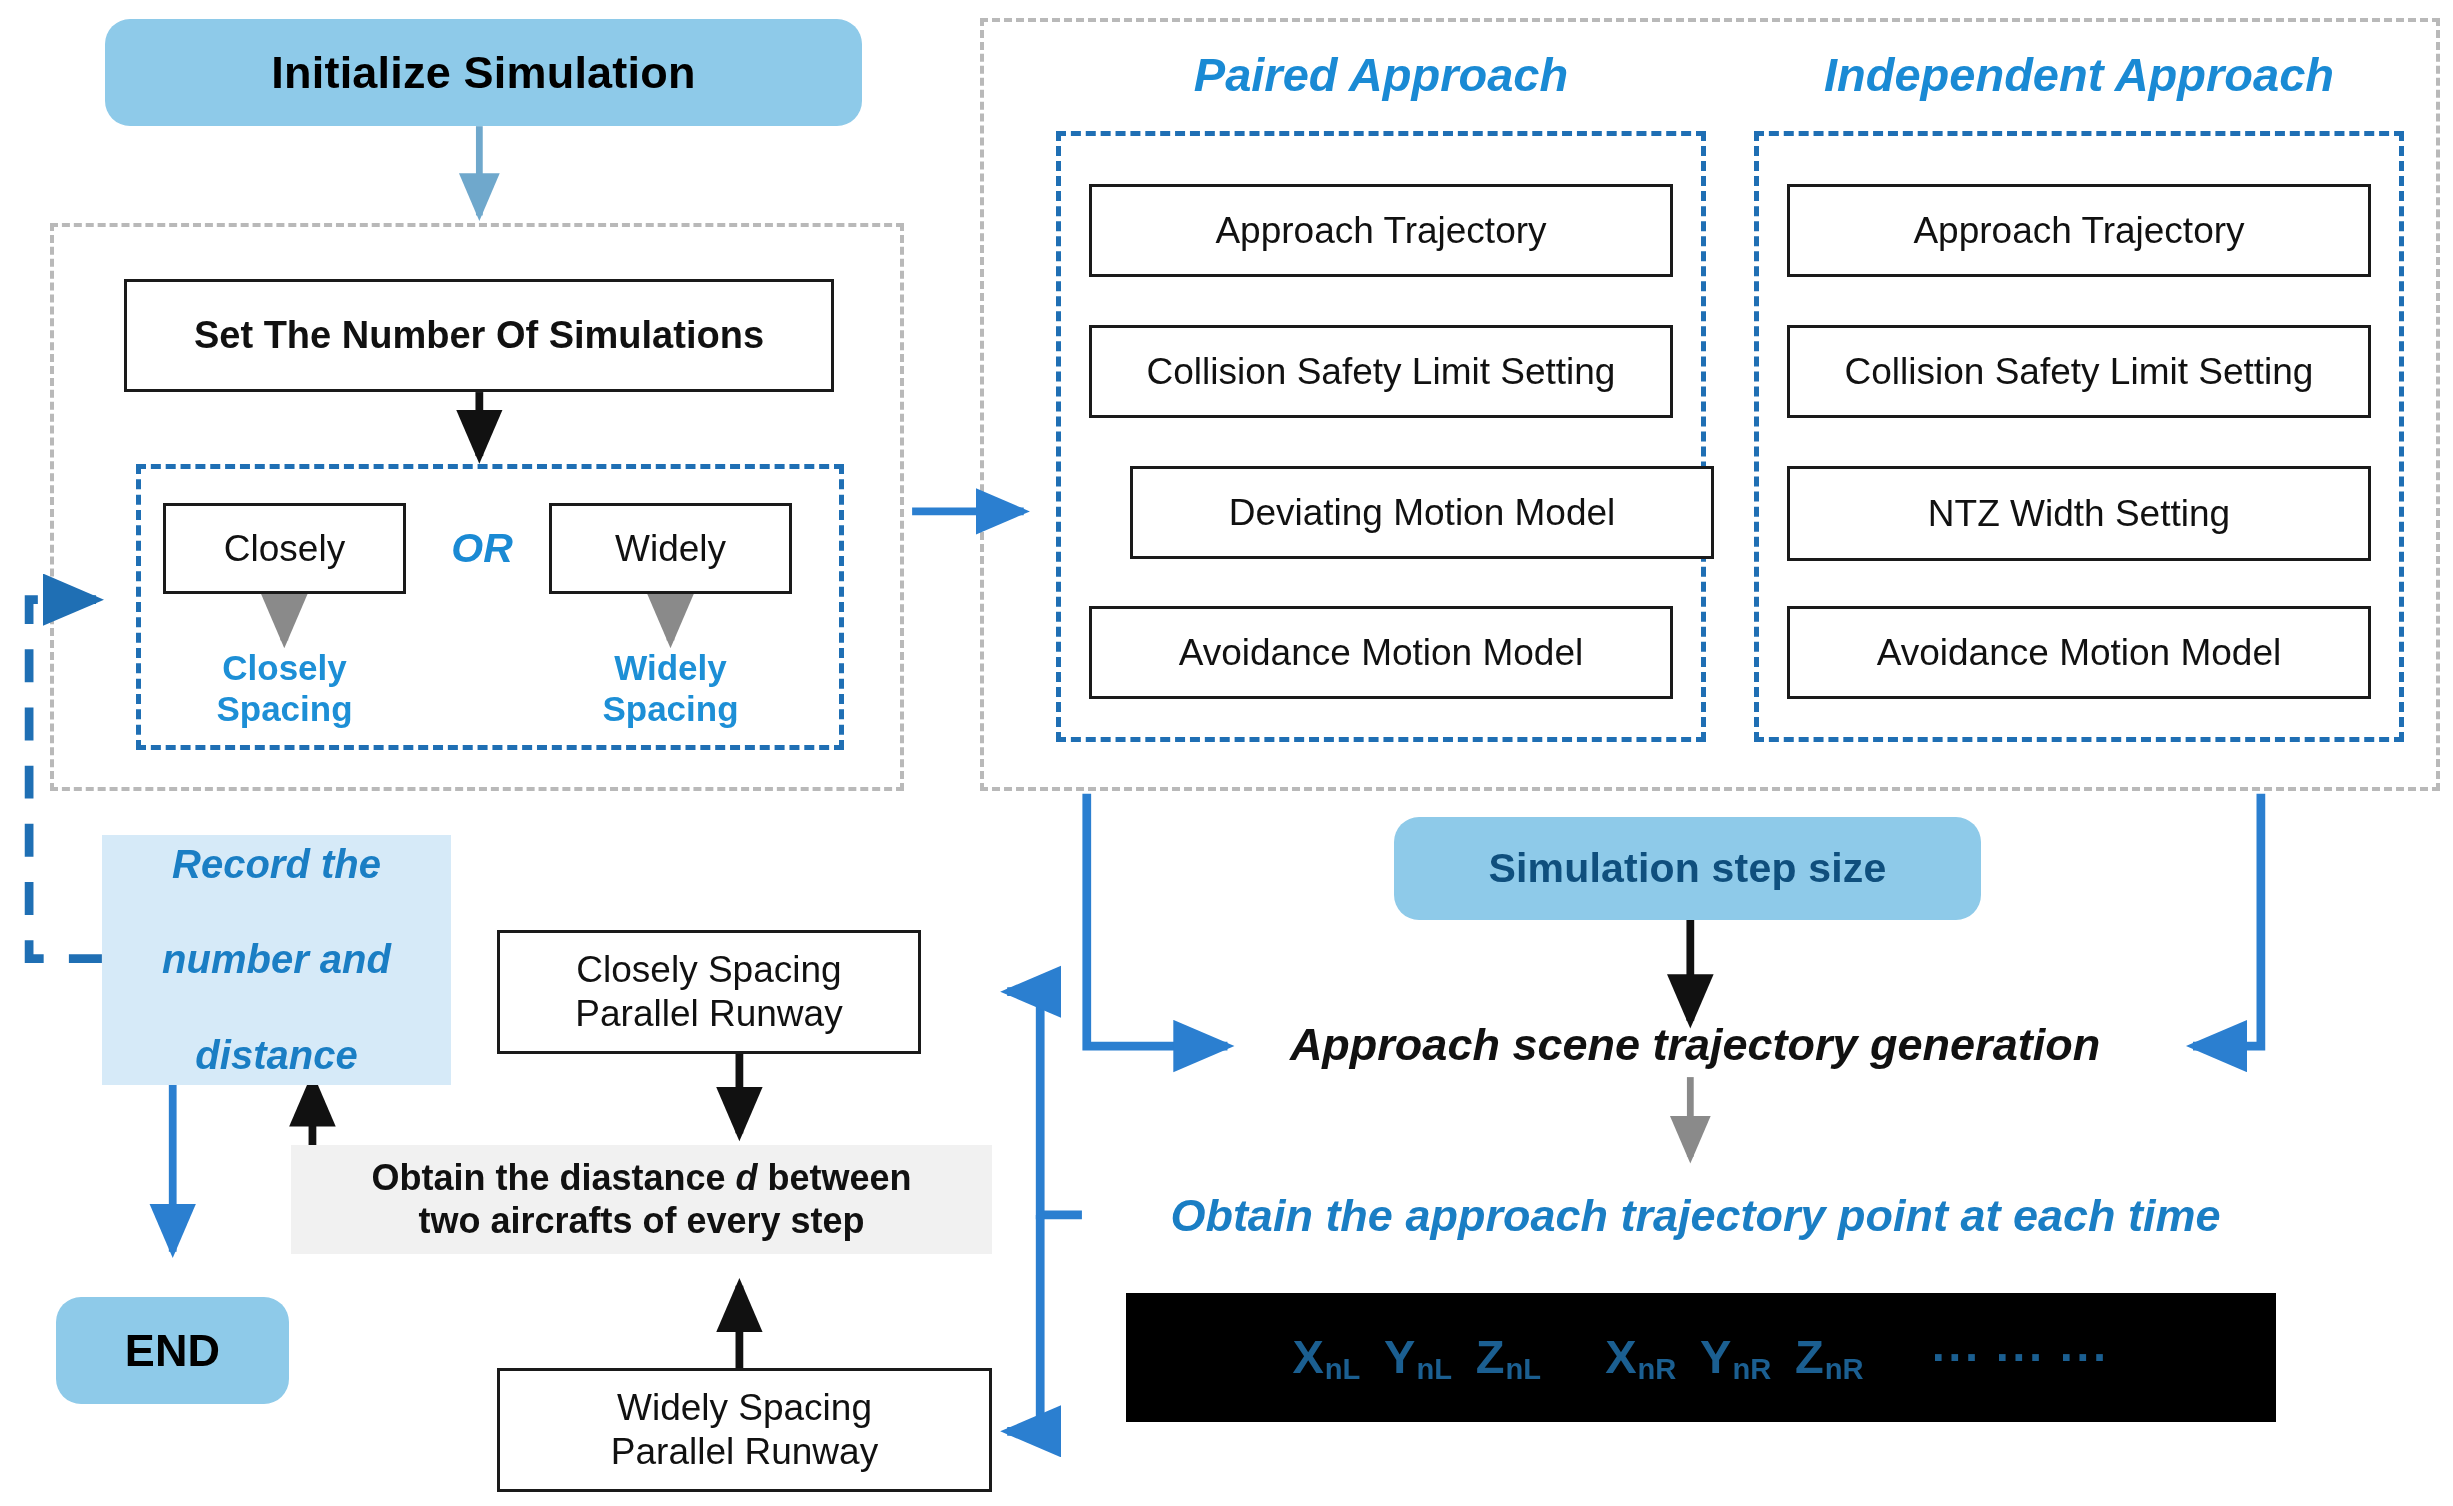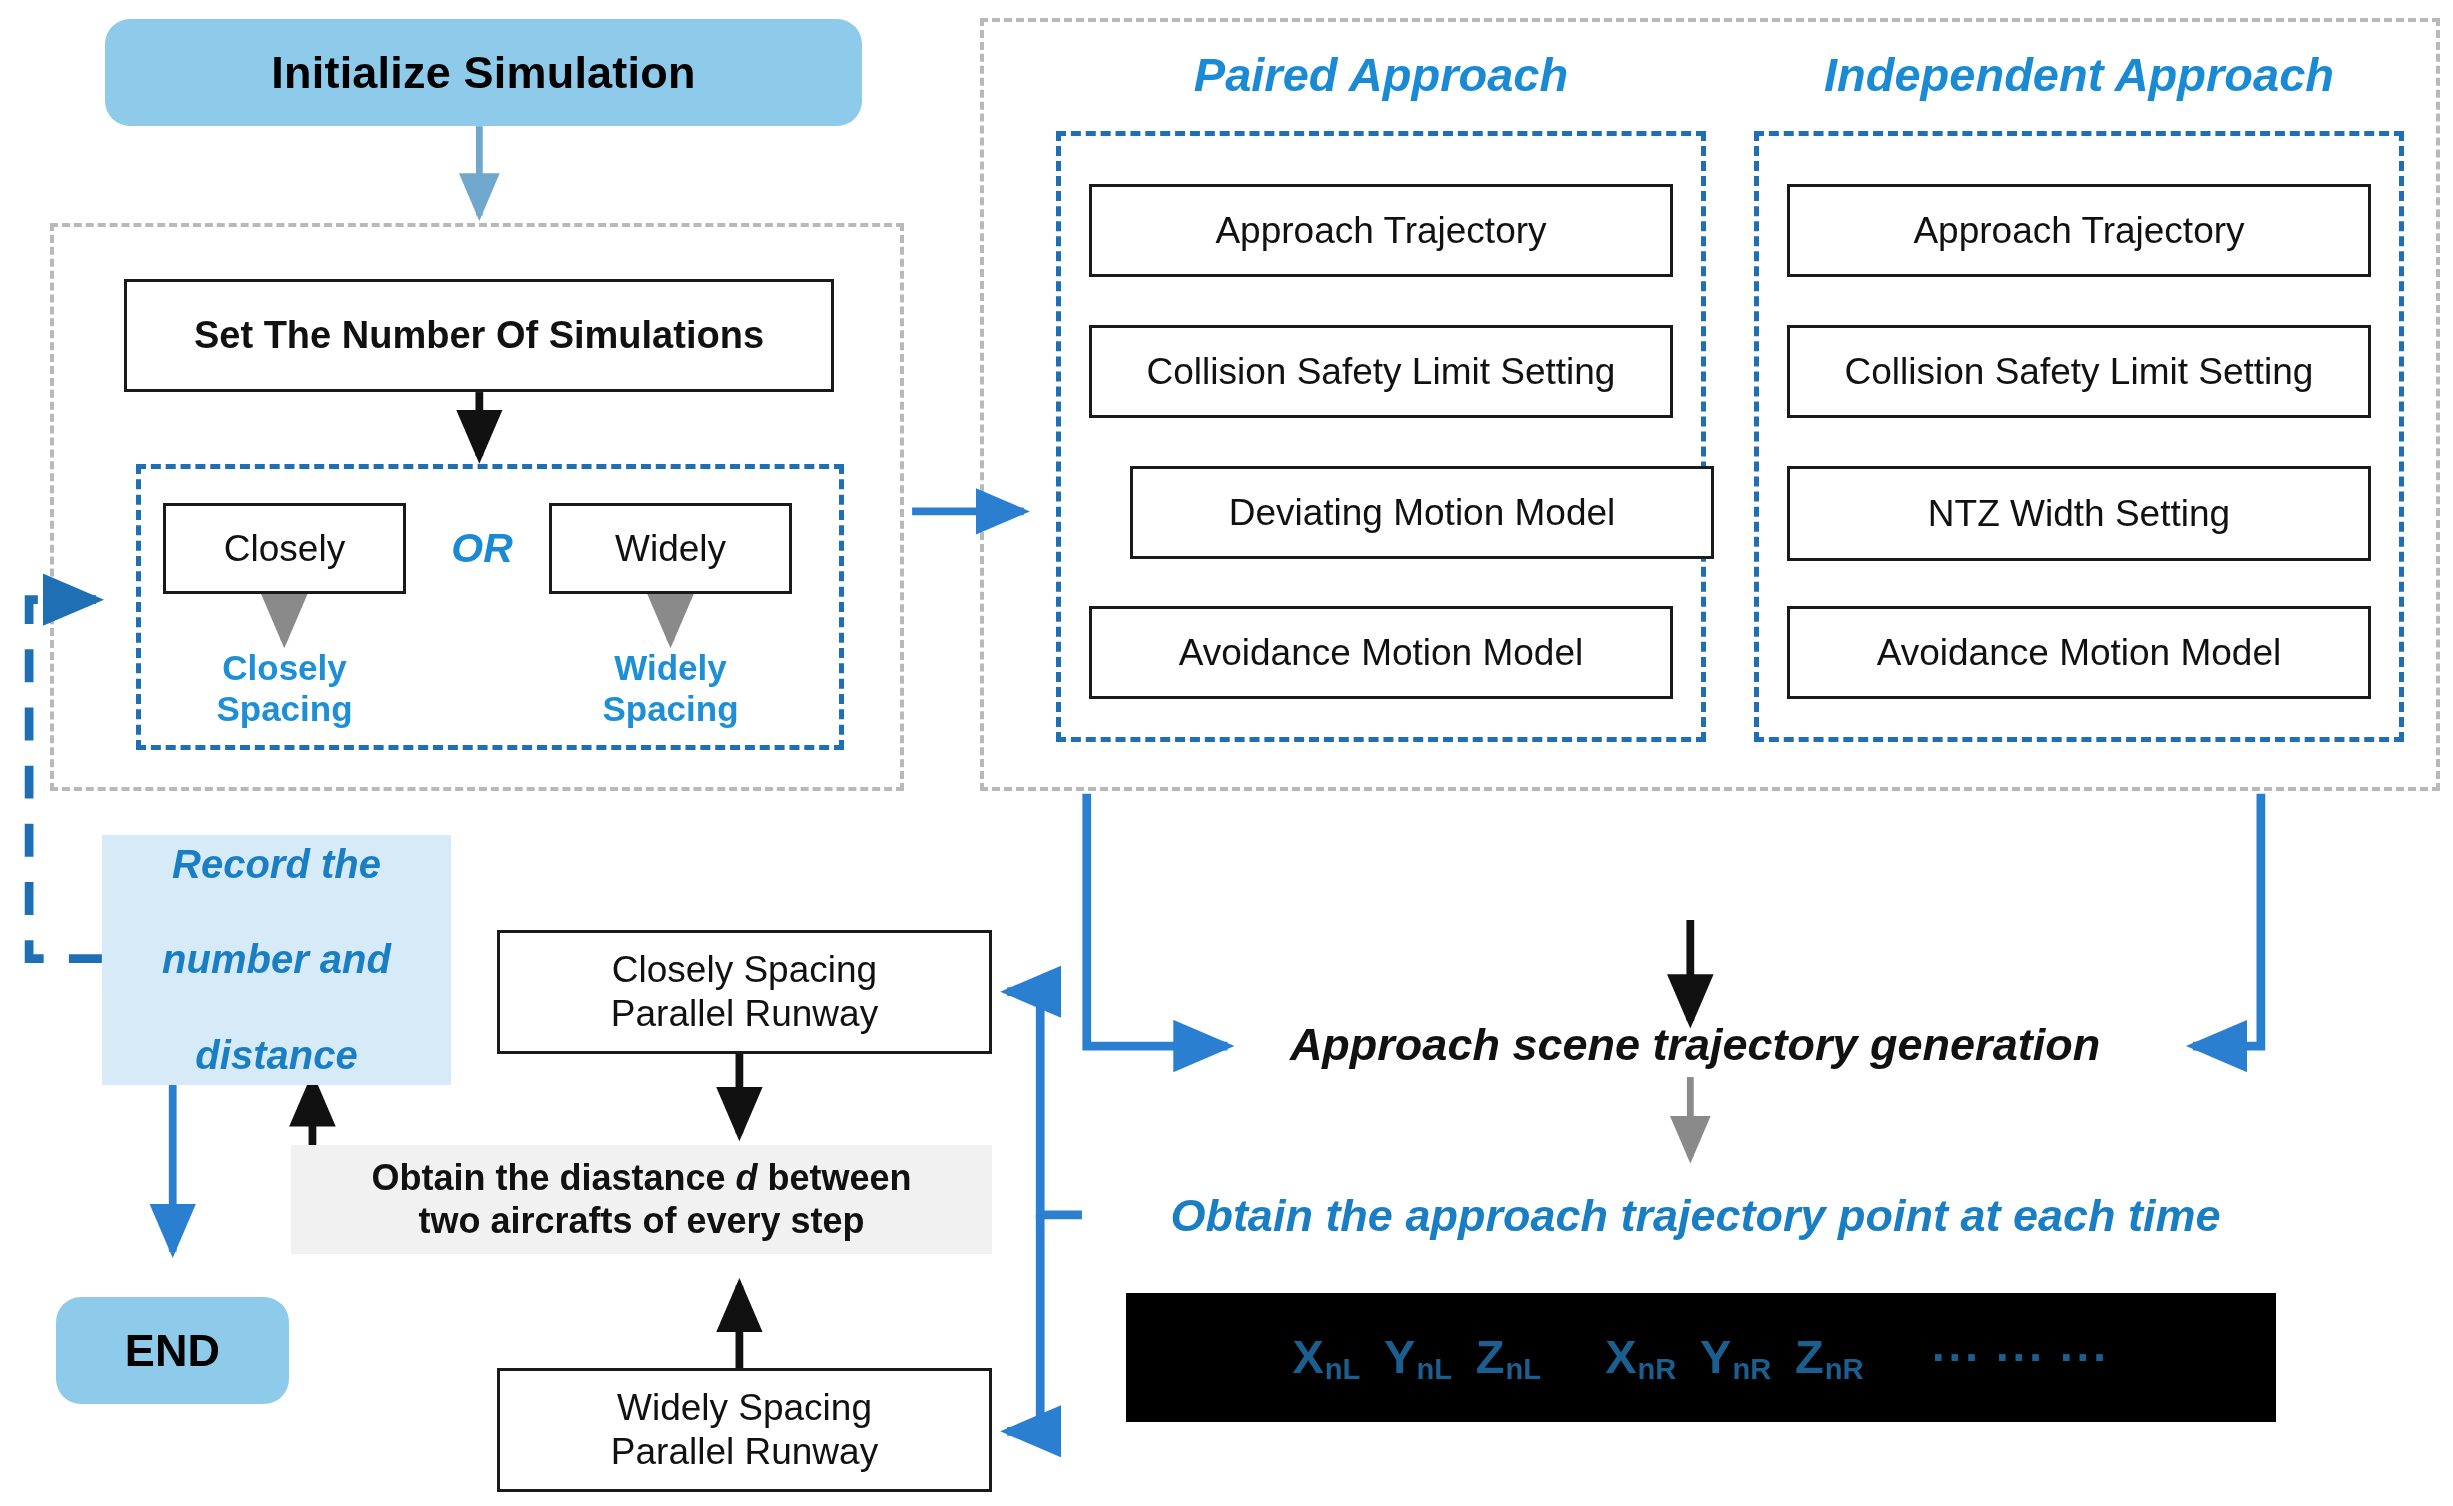--- a/index.html
+++ b/index.html
@@ -164,20 +164,23 @@
   <div class="node plain-box" style="left:1787px;top:325px;width:584px;height:93px;font-size:37px;">
     <span>Collision Safety Limit Setting</span>
   </div>
   <div class="node plain-box" style="left:1787px;top:466px;width:584px;height:95px;font-size:37px;">
     <span>NTZ Width Setting</span>
   </div>
   <div class="node plain-box" style="left:1787px;top:606px;width:584px;height:93px;font-size:37px;">
     <span>Avoidance Motion Model</span>
   </div>
 
+  <div class="node rounded-blue" style="left:1394px;top:817px;width:587px;height:103px;font-size:41px;color:#0f4f7d;">
+    <span>Simulation step size</span>
+  </div>
 
   <div class="node plain-text" style="left:1234px;top:1011px;width:922px;height:68px;font-size:45px;">
     <span>Approach scene trajectory generation</span>
   </div>
 
   <div class="node blue-text" style="left:1095px;top:1182px;width:1201px;height:68px;font-size:45px;">
     <span>Obtain the approach trajectory point at each time</span>
   </div>
 
   <div class="node" style="left:1126px;top:1293px;width:1150px;height:129px;background:#000000;">
@@ -185,21 +188,21 @@
       <span><span>X</span><sub>nL</sub></span>
       <span style="margin-left:9.7px;"><span>Y</span><sub>nL</sub></span>
       <span style="margin-left:9.7px;"><span>Z</span><sub>nL</sub></span>
       <span style="margin-left:50px;"><span>X</span><sub>nR</sub></span>
       <span style="margin-left:9.7px;"><span>Y</span><sub>nR</sub></span>
       <span style="margin-left:9.7px;"><span>Z</span><sub>nR</sub></span>
       <span style="margin-left:54px;">··· ··· ···</span>
     </span>
   </div>
 
-  <div class="node plain-box" style="left:497px;top:930px;width:495px;height:124px;flex-direction:column;font-size:37px;line-height:1.2;">
+  <div class="node plain-box" style="left:497px;top:930px;width:424px;height:124px;flex-direction:column;font-size:37px;line-height:1.2;">
     <span>Closely Spacing</span>
     <span>Parallel Runway</span>
   </div>
 
   <div class="node plain-box" style="left:497px;top:1368px;width:495px;height:124px;flex-direction:column;font-size:37px;line-height:1.2;">
     <span>Widely Spacing</span>
     <span>Parallel Runway</span>
   </div>
 
   <div class="node gray-box" style="left:291px;top:1145px;width:701px;height:109px;flex-direction:column;font-size:36px;font-weight:bold;">

